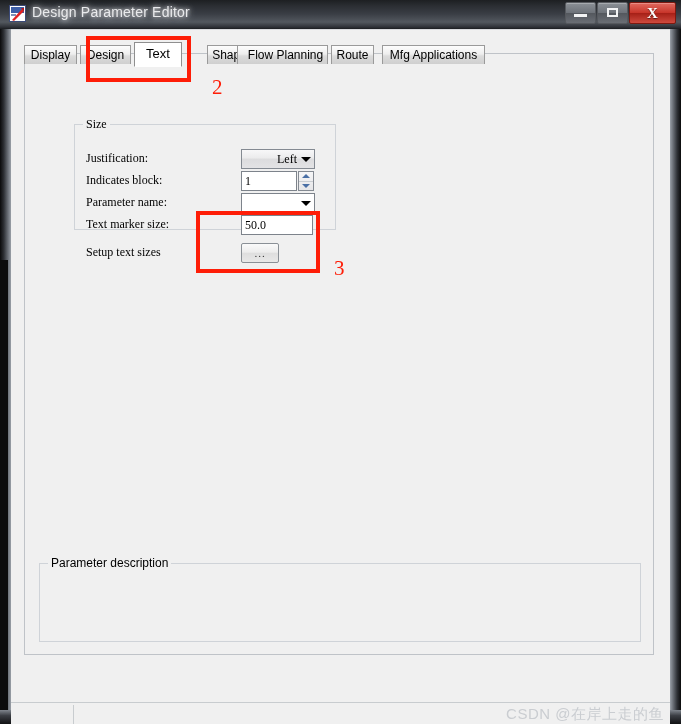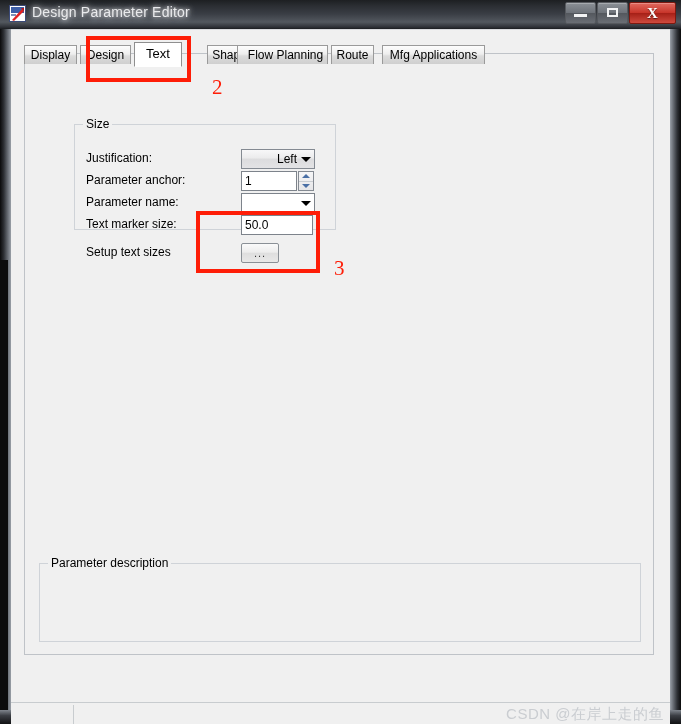--- a/index.html
+++ b/index.html
@@ -200,20 +200,21 @@
     font-size: 12px;
     color: #000;
     white-space: nowrap;
   }
 
   #size-group {
     left: 49px;
     top: 70px;
     width: 262px;
     height: 106px;
+    font-family: Liberation Serif, serif;
   }
 
   .field-row {
     position: absolute;
     left: 11px;
     height: 20px;
   }
   .field-label {
     position: absolute;
     left: 0;
@@ -458,21 +459,21 @@
           <div class="field-label">Justification:</div>
           <div class="combo" style="left:155px; top:0; width:74px;">
             <span class="ctext">Left</span>
             <span class="carrow">
                 <span class="arrow-down"></span>
               </span>
           </div>
         </div>
 
         <div class="field-row" style="top:46px; width:240px;">
-          <div class="field-label">Parameter anchor:</div>
+          <div class="field-label">Indicates block:</div>
           <div class="tinput" style="left:155px; top:0; width:56px;">1</div>
           <div class="spin" style="left:212px; top:0;">
             <div>
                 <span class="sp-up"></span>
               </div>
             <div>
                 <span class="sp-dn"></span>
               </div>
           </div>
         </div>

